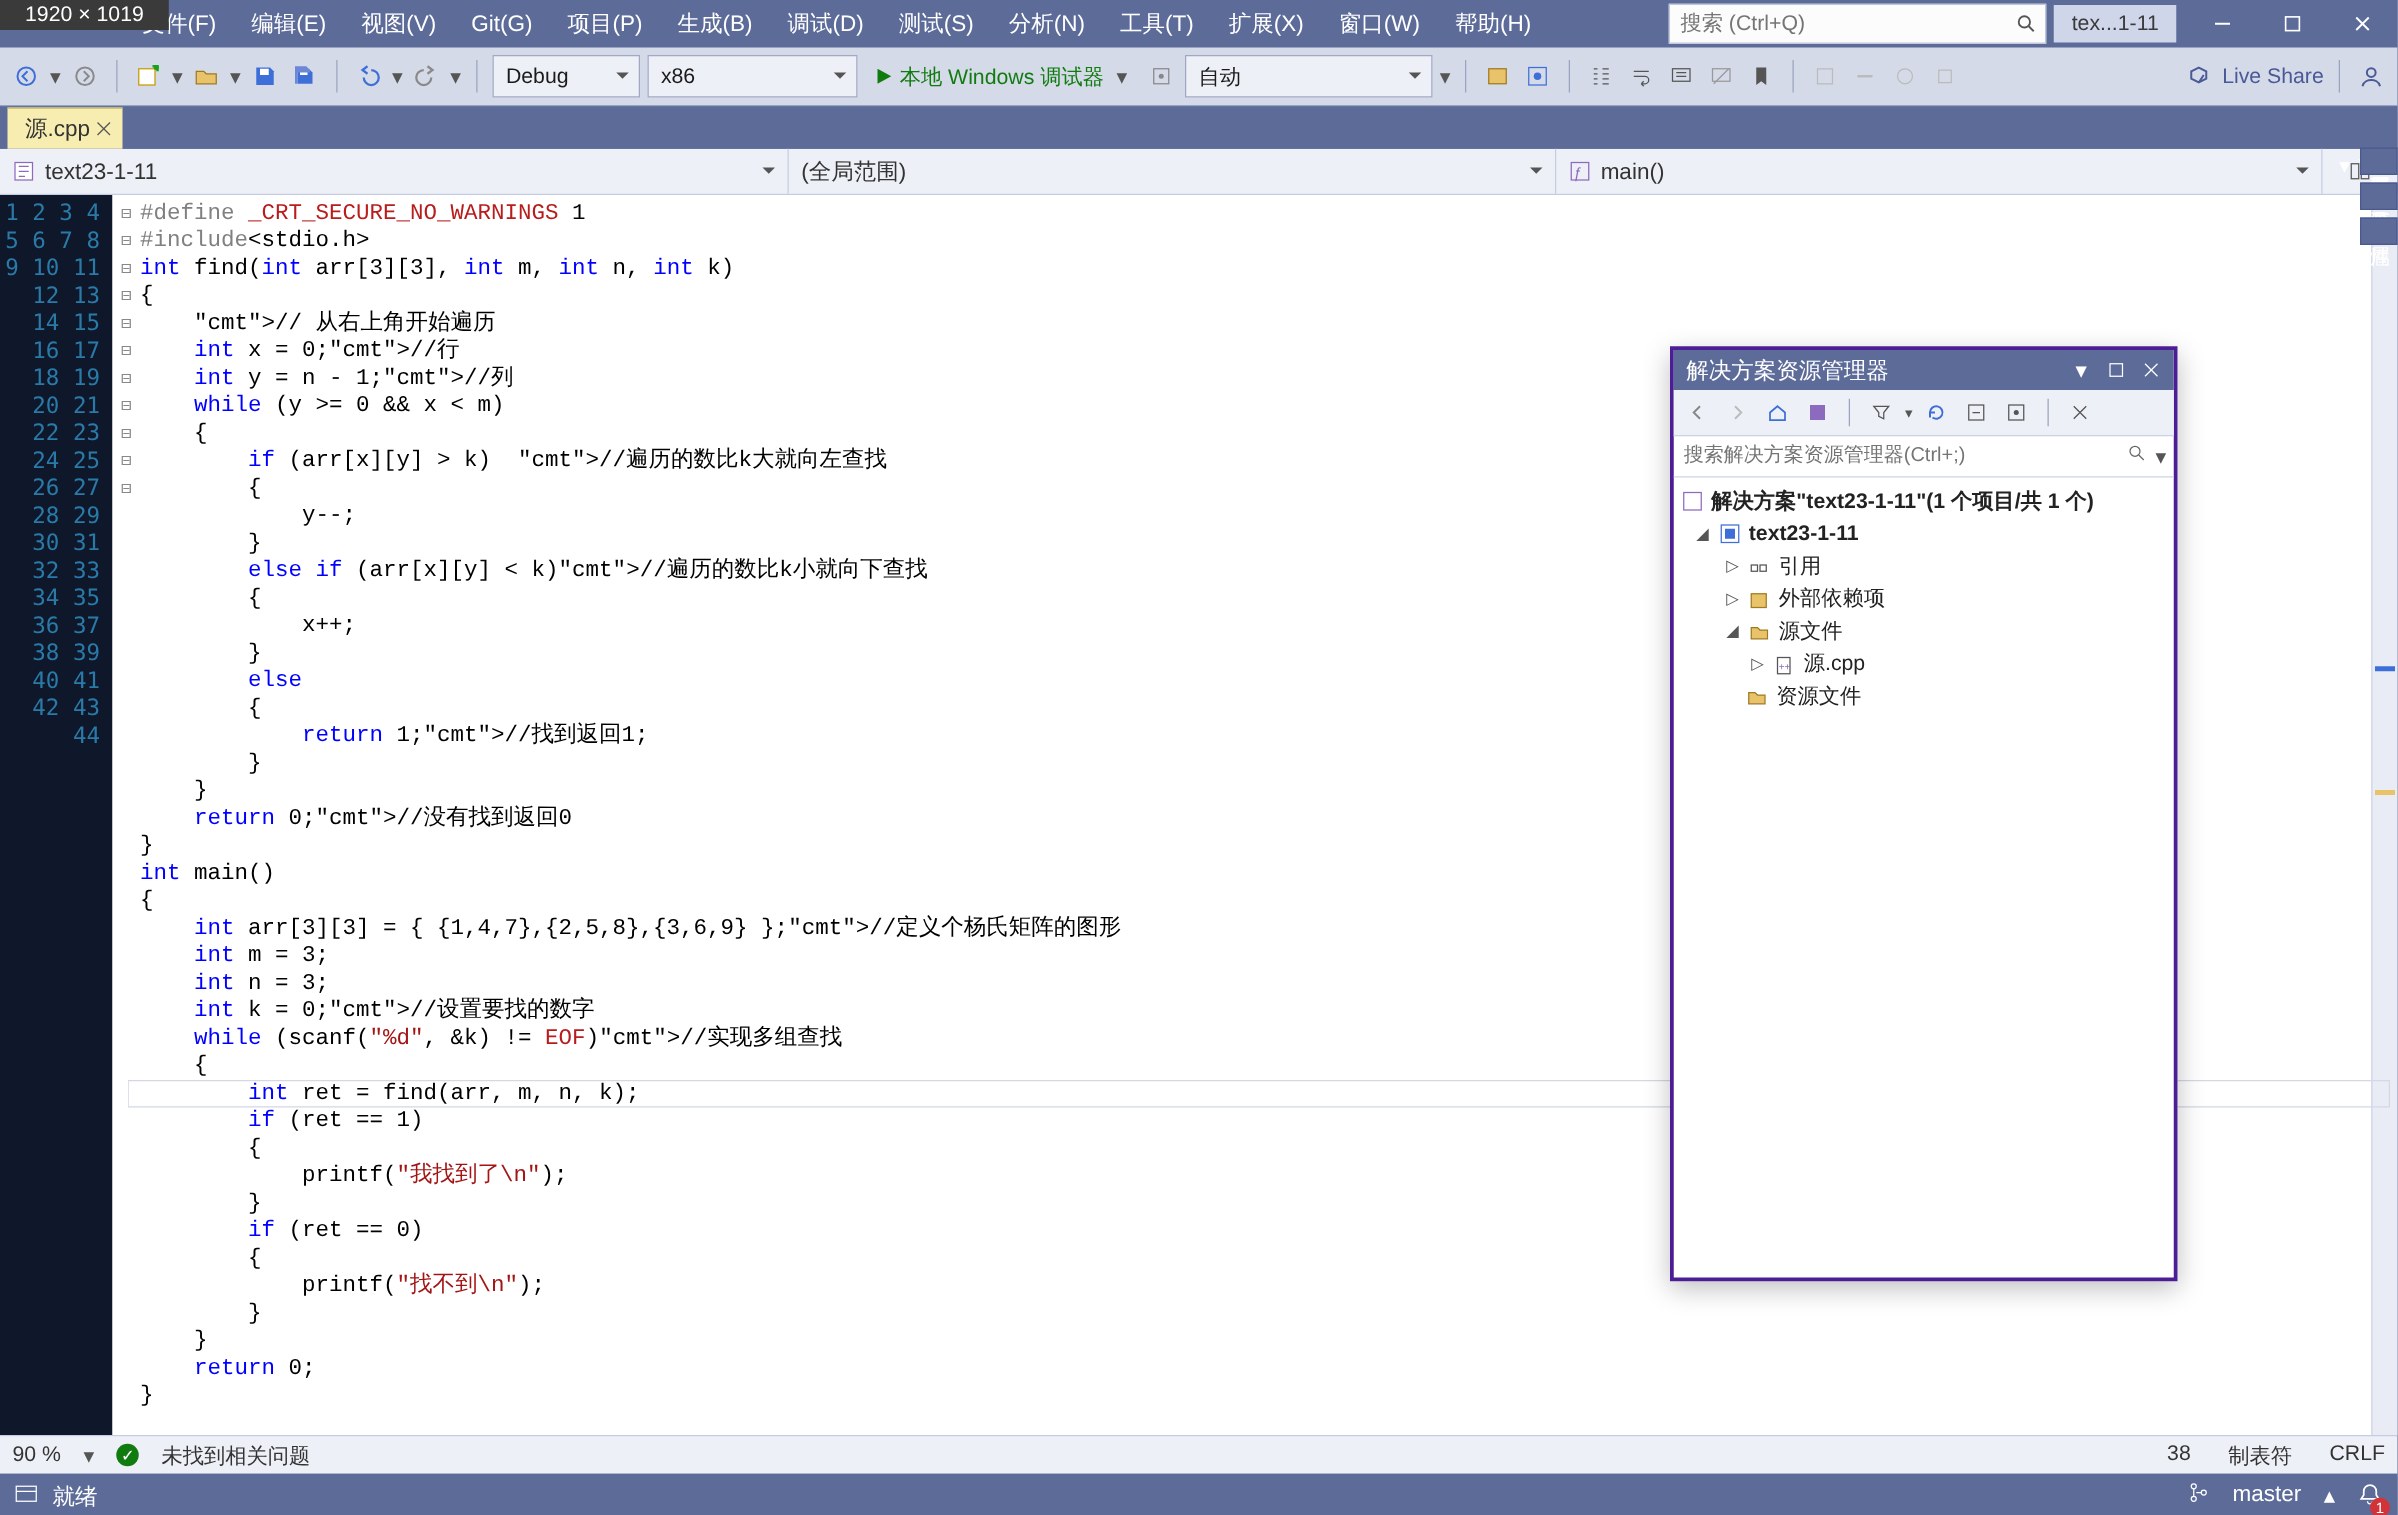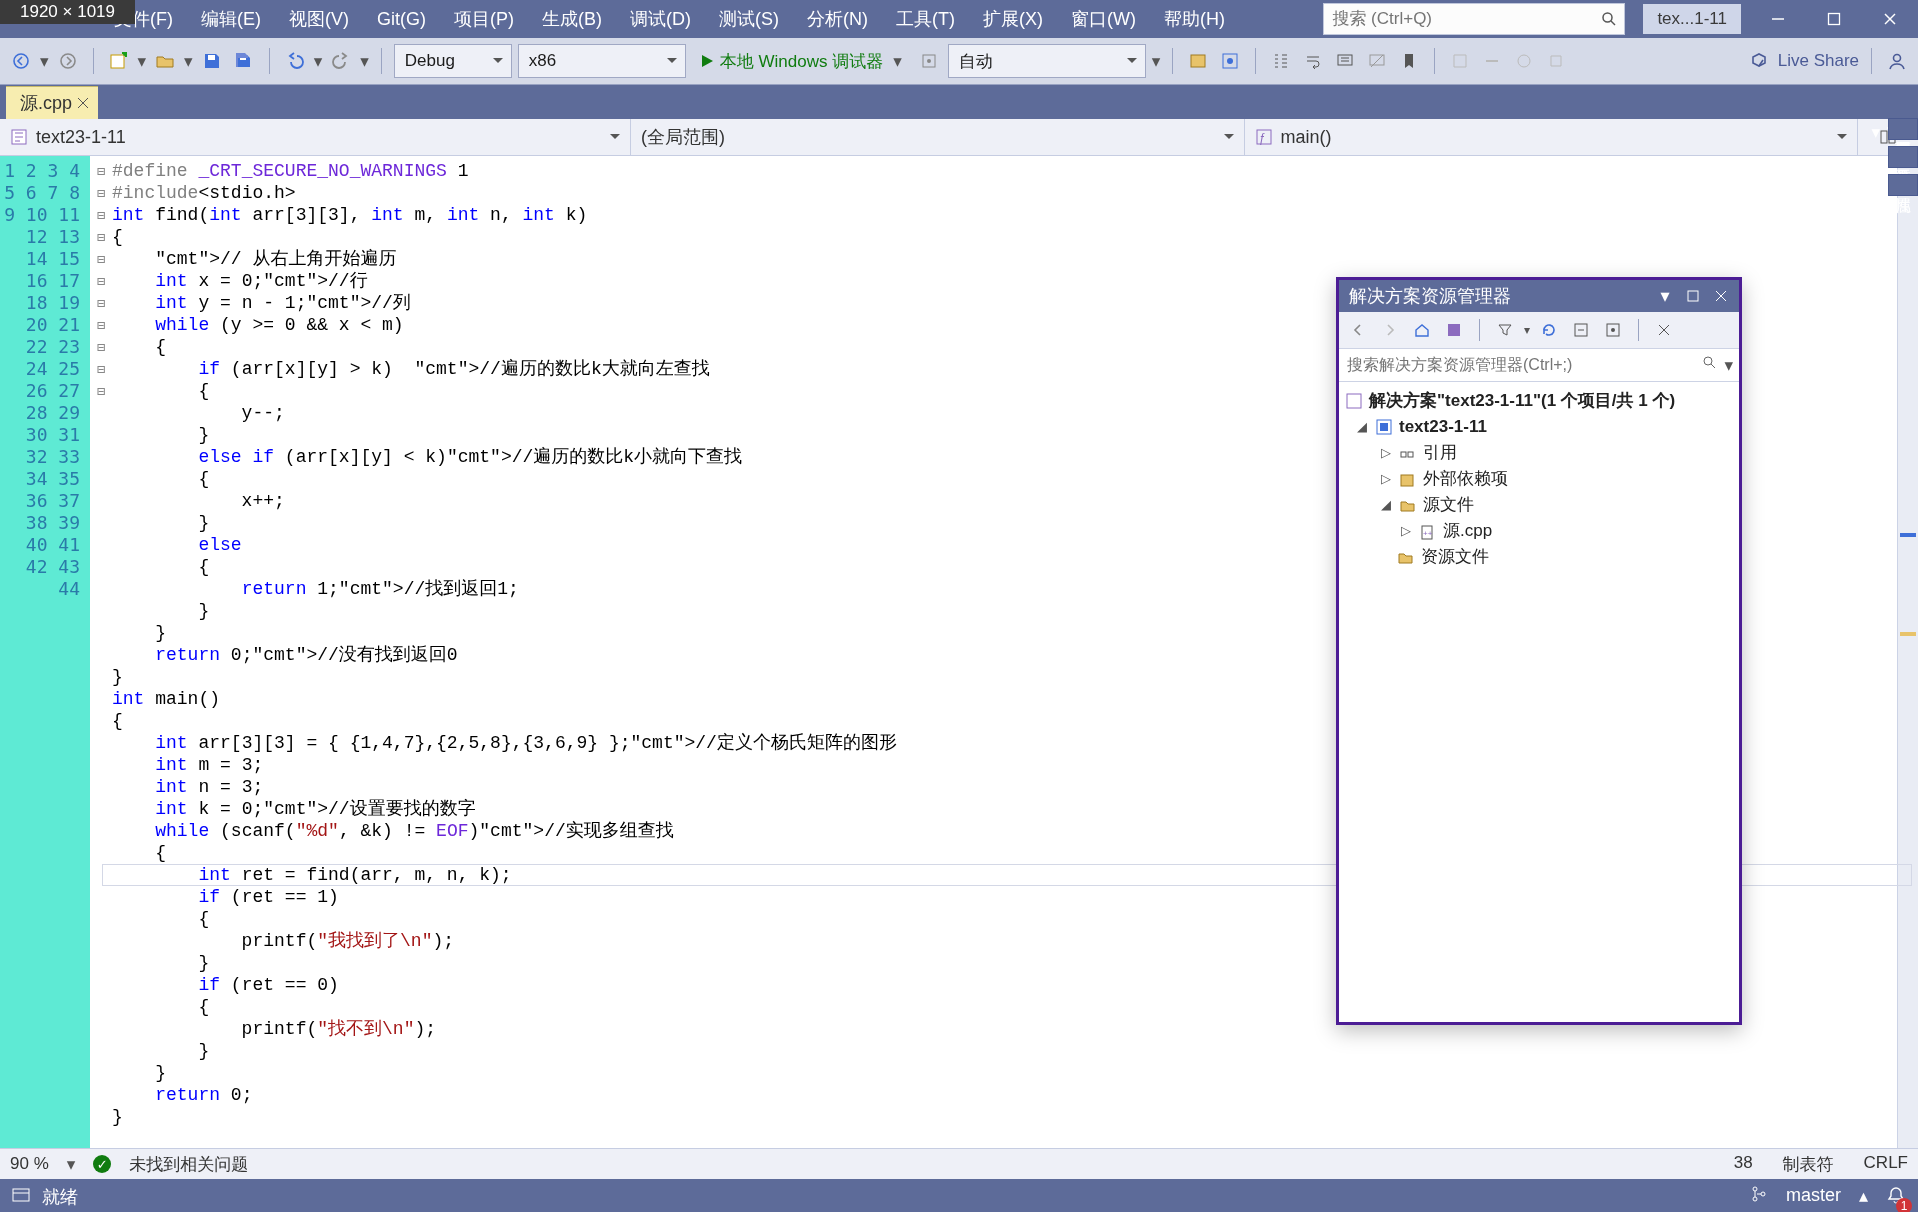--- a/index.html
+++ b/index.html
@@ -4,21 +4,21 @@
 <style>
 html,body{margin:0;padding:0;width:1918px;height:1212px;font-family:"Microsoft YaHei","Segoe UI",sans-serif;font-size:17px;background:#5d6b99;color:#1b1b1b;overflow:hidden}
 .spacer{flex:1}
 .sep{width:1px;height:26px;background:#9aa4c2;margin:0 6px}
 
 #dimBadge{position:absolute;top:0;left:0;background:#3a3a3a;color:#fff;padding:0 20px;font-size:17px;height:24px;line-height:24px;z-index:50}
 
 #menubar{height:38px;background:#5d6b99;color:#fff;display:flex;align-items:center;padding-left:100px;gap:0;font-size:18px}
 #menubar .menu{padding:0 14px;height:100%;display:flex;align-items:center;white-space:nowrap}
 #title-right{height:38px;position:absolute;top:0;right:0;display:flex;align-items:center}
-#title-right .searchbox{width:300px;height:30px;background:#fcfcfc;border:1px solid #c0c7dc;display:flex;align-items:center;margin-right:18px}
+#title-right .searchbox{width:300px;height:30px;background:#fcfcfc;border:1px solid #c0c7dc;display:flex;align-items:center;margin-right:6px}
 #title-right .searchbox input{flex:1;border:0;outline:0;height:100%;padding:0 8px;font-size:17px;color:#666;background:transparent}
 #title-right .searchbox .mag{width:30px;height:30px;display:flex;align-items:center;justify-content:center;color:#444}
 #title-right .doclabel{background:#cfd6e9;color:#3a3a3a;height:30px;padding:0 14px;display:flex;align-items:center;margin-right:9px;font-size:17px}
 #title-right .winbtn{width:56px;height:38px;display:flex;align-items:center;justify-content:center;color:#fff}
 
 #toolbar{height:46px;background:#d5dae8;border-bottom:1px solid #98a2c2;display:flex;align-items:center;padding:0 8px;gap:6px;font-size:17px;color:#1b1b1b}
 #toolbar .drop{height:32px;border:1px solid #a0a8c4;background:#eef0f7;padding:0 26px 0 10px;display:flex;align-items:center;position:relative;min-width:80px}
 #toolbar .drop:after{content:"";position:absolute;right:8px;top:13px;border:5px solid transparent;border-top-color:#555}
 #toolbar .run{color:#107c10;display:flex;align-items:center;gap:6px;height:32px;padding:0 8px}
 #toolbar .tb-ico{width:26px;height:26px;display:flex;align-items:center;justify-content:center;border-radius:2px}
@@ -33,26 +33,26 @@
 #tabGear{color:#fff;width:26px;height:26px}
 
 #navbar{height:36px;background:#eef0f7;border-bottom:1px solid #c6cde2;display:flex}
 #navbar .cell{flex:1;border-right:1px solid #c6cde2;display:flex;align-items:center;padding:0 10px;font-size:18px;color:#333;position:relative}
 #navbar .cell:after{content:"";position:absolute;right:10px;top:15px;border:5px solid transparent;border-top-color:#555}
 #navbar .cell .ic{margin-right:8px;width:18px;height:18px}
 
 #navbar .narrow{flex:0 0 40px;border-right:0}
 
 #editor{position:relative;background:#fff;height:calc(100% - 38px - 46px - 34px - 36px - 30px - 36px);display:flex}
-#gutter{width:80px;background:#5eead4;color:#2a7aa8;font-family:Consolas,monospace;font-size:18px;text-align:right;padding:4px 10px 0 0;line-height:22px;user-select:none}
+#gutter{width:80px;background:#0f172a;color:#2a7aa8;font-family:Consolas,monospace;font-size:18px;text-align:right;padding:4px 10px 0 0;line-height:22px;user-select:none}
 #outline{width:22px;background:#fff;border-right:0;font-family:Consolas,monospace;font-size:14px;color:#888;line-height:22px;padding-top:4px;text-align:center}
 #code{flex:1;overflow:hidden;font-family:Consolas,"Courier New",monospace;font-size:18px;line-height:22px;padding:4px 0 0 0;white-space:pre;color:#000}
 #code .kw{color:#0000ff}
 #code .pp{color:#808080}
-#code .mac{color:#6d28d9}
+#code .mac{color:#b91c1c}
 #code .str{color:#a31515}
 .caret-line{position:absolute;left:102px;right:6px;height:22px;box-shadow:inset 0 0 0 1px #d4d8e6;pointer-events:none}
 
 #edscroll{width:20px;background:#e9ecf4;border-left:1px solid #ccd3e6;position:relative}
 #edscroll .mark{position:absolute;left:2px;right:2px;height:4px;background:#3e6fd8}
 
 #edstatus{height:30px;background:#eef0f7;border-top:1px solid #c6cde2;display:flex;align-items:center;font-size:17px;color:#333;padding:0 10px;gap:18px}
 #edstatus .ok{width:18px;height:18px;border-radius:50%;background:#107c10;display:flex;align-items:center;justify-content:center;color:#fff;font-size:13px}
 #edstatus .right{margin-left:auto;display:flex;gap:30px}
 

